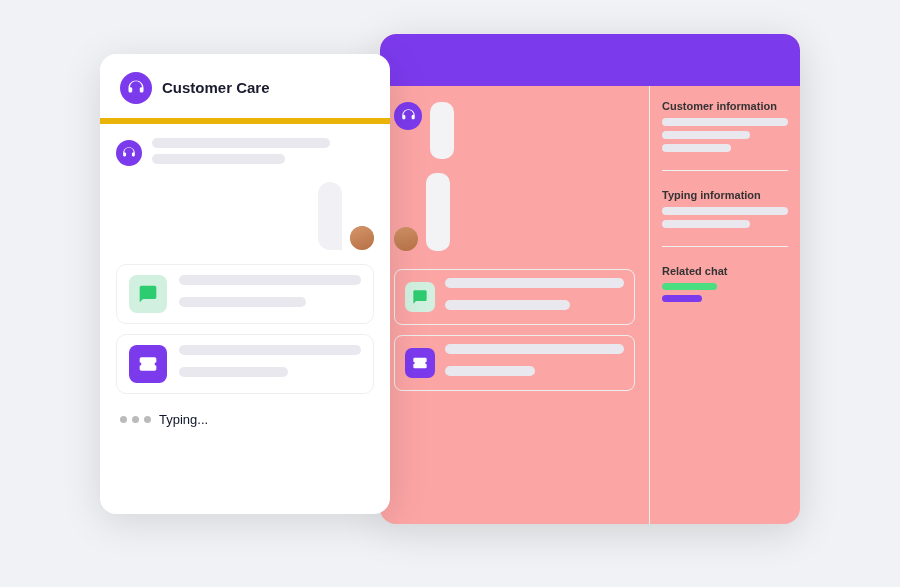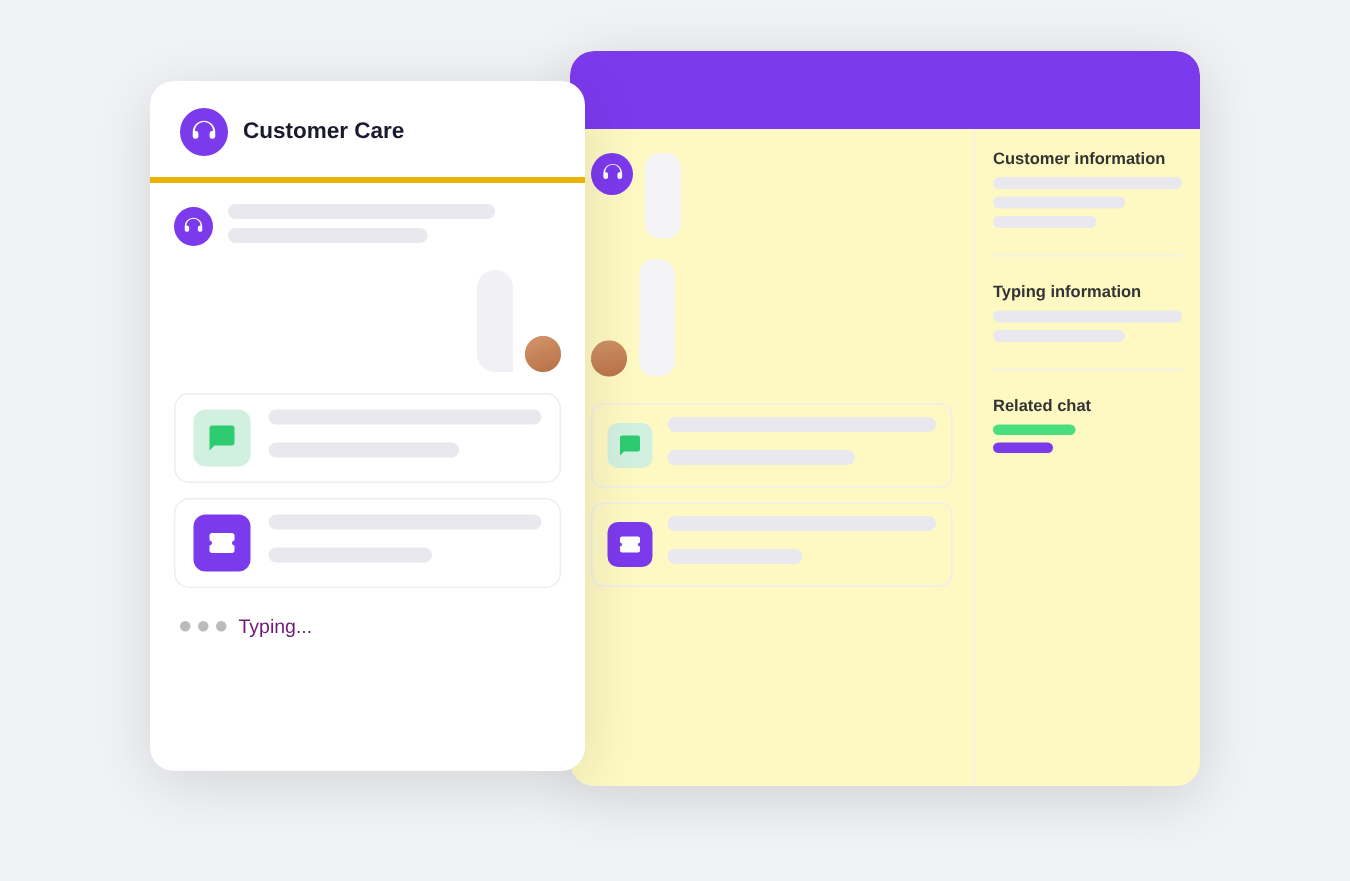--- a/index.html
+++ b/index.html
@@ -32,21 +32,21 @@
       box-shadow: 0 8px 40px rgba(0,0,0,0.12);
       overflow: hidden;
       z-index: 2;
     }
 
     .card-left-header {
       display: flex;
       align-items: center;
       gap: 10px;
       padding: 18px 20px 14px;
-      border-bottom: 4px solid #eab308;
+      border-bottom: 6px solid #eab308;
     }
 
     .headset-icon {
       width: 32px;
       height: 32px;
       background: #7c3aed;
       border-radius: 50%;
       display: flex;
       align-items: center;
       justify-content: center;
@@ -201,31 +201,31 @@
 
     .dot {
       width: 7px;
       height: 7px;
       background: #bbb;
       border-radius: 50%;
     }
 
     .typing-text {
       font-size: 13px;
-      color: #701a75;
+      color: #0f172a;
     }
 
     
     .card-right {
       position: absolute;
       right: 0;
       top: 0;
       width: 420px;
       height: 490px;
-      background: #fef9c3;
+      background: #fca5a5;
       border-radius: 16px;
       box-shadow: 0 8px 40px rgba(0,0,0,0.14);
       overflow: hidden;
       z-index: 1;
     }
 
     .card-right-header {
       height: 52px;
       background: #7c3aed;
       border-radius: 16px 16px 0 0;

